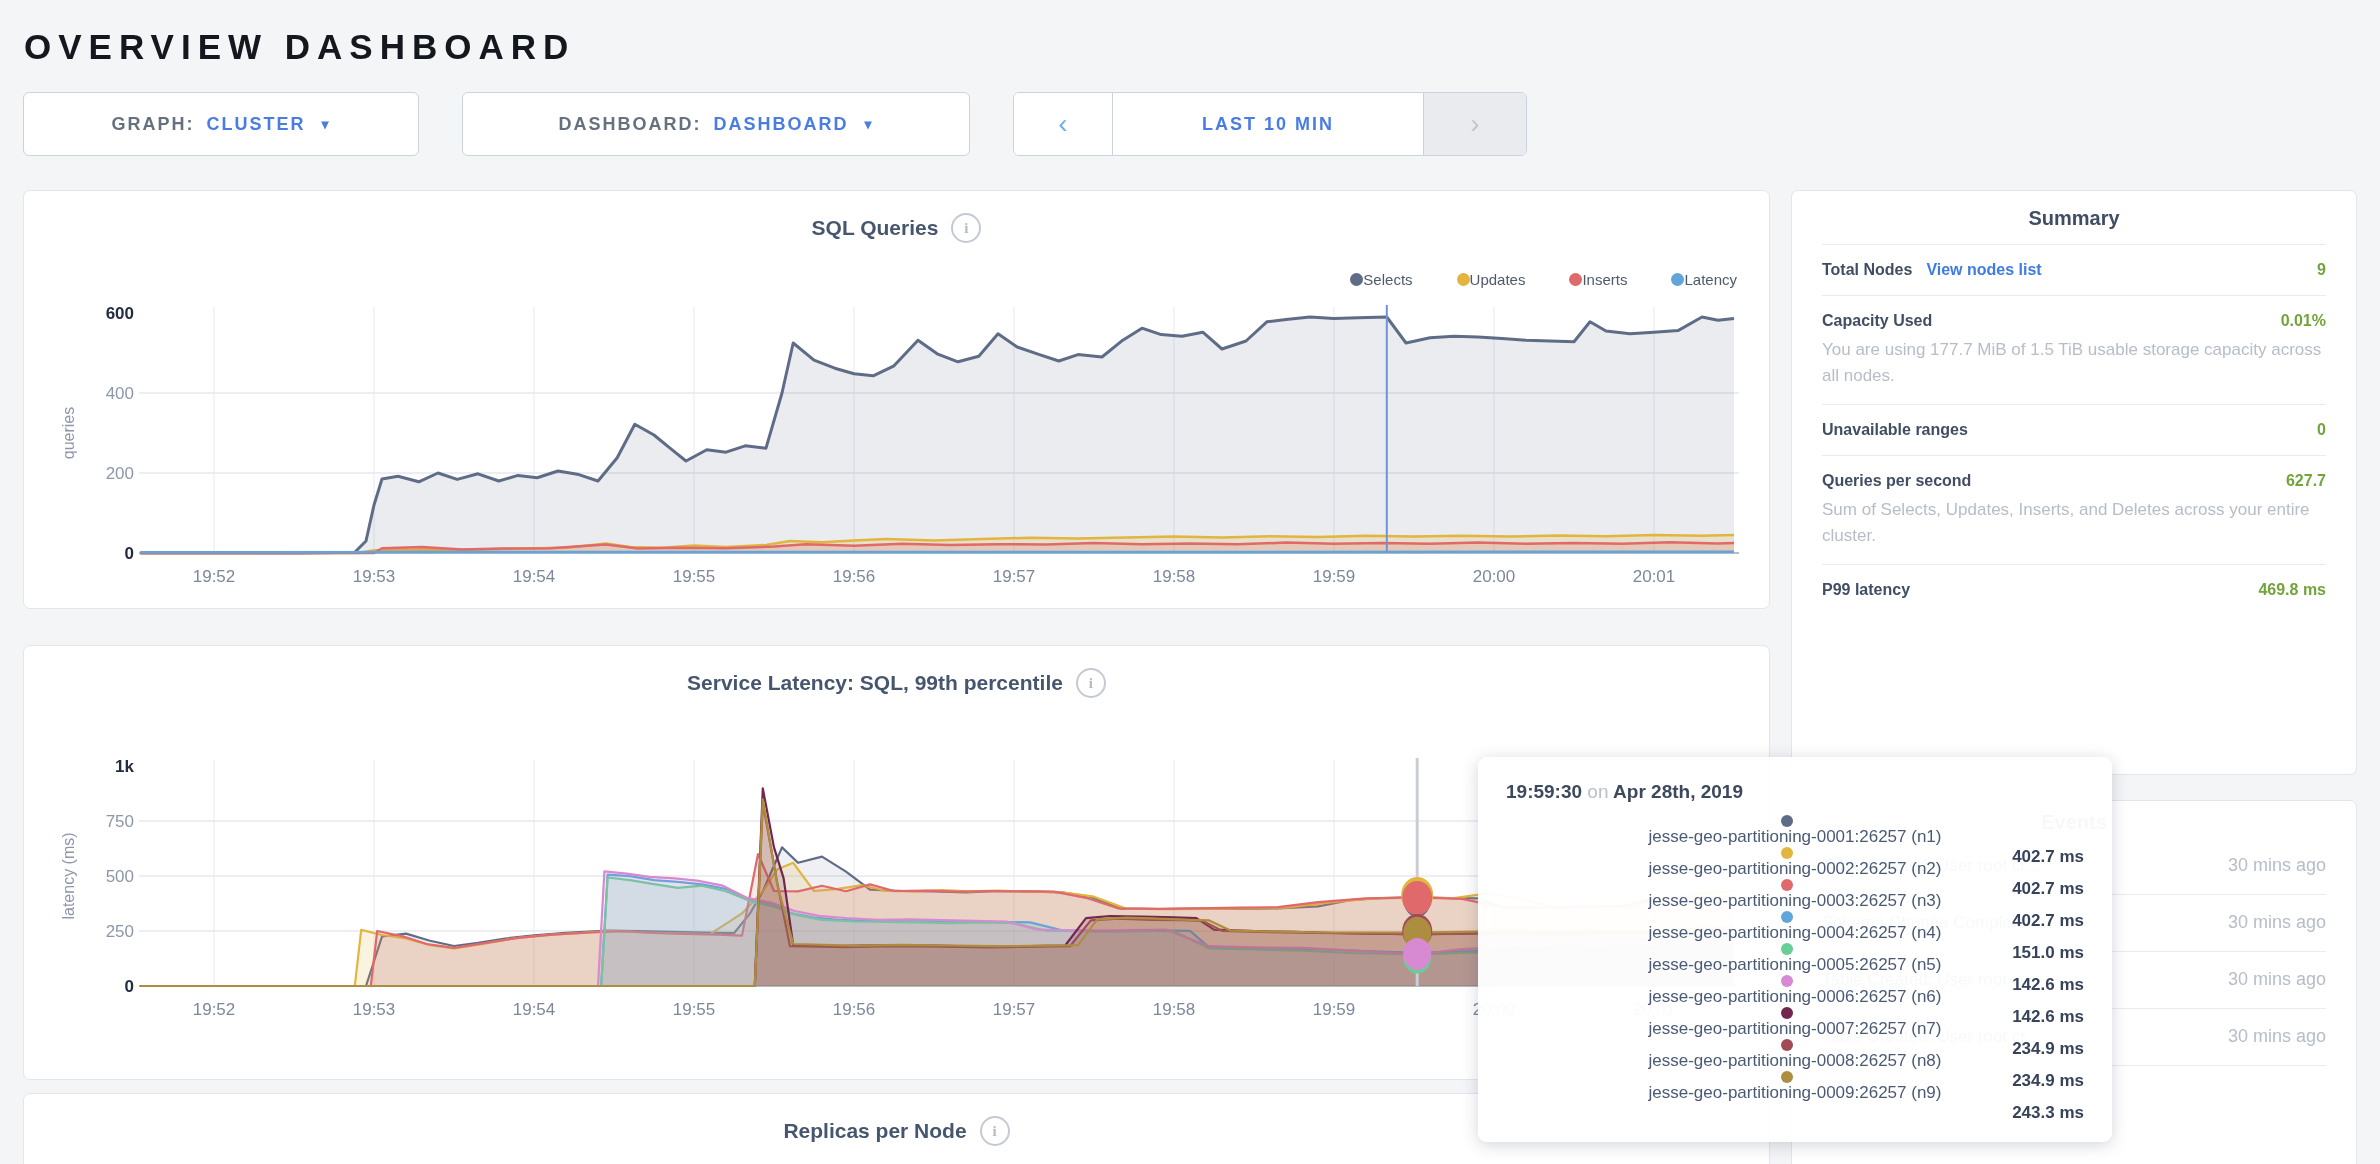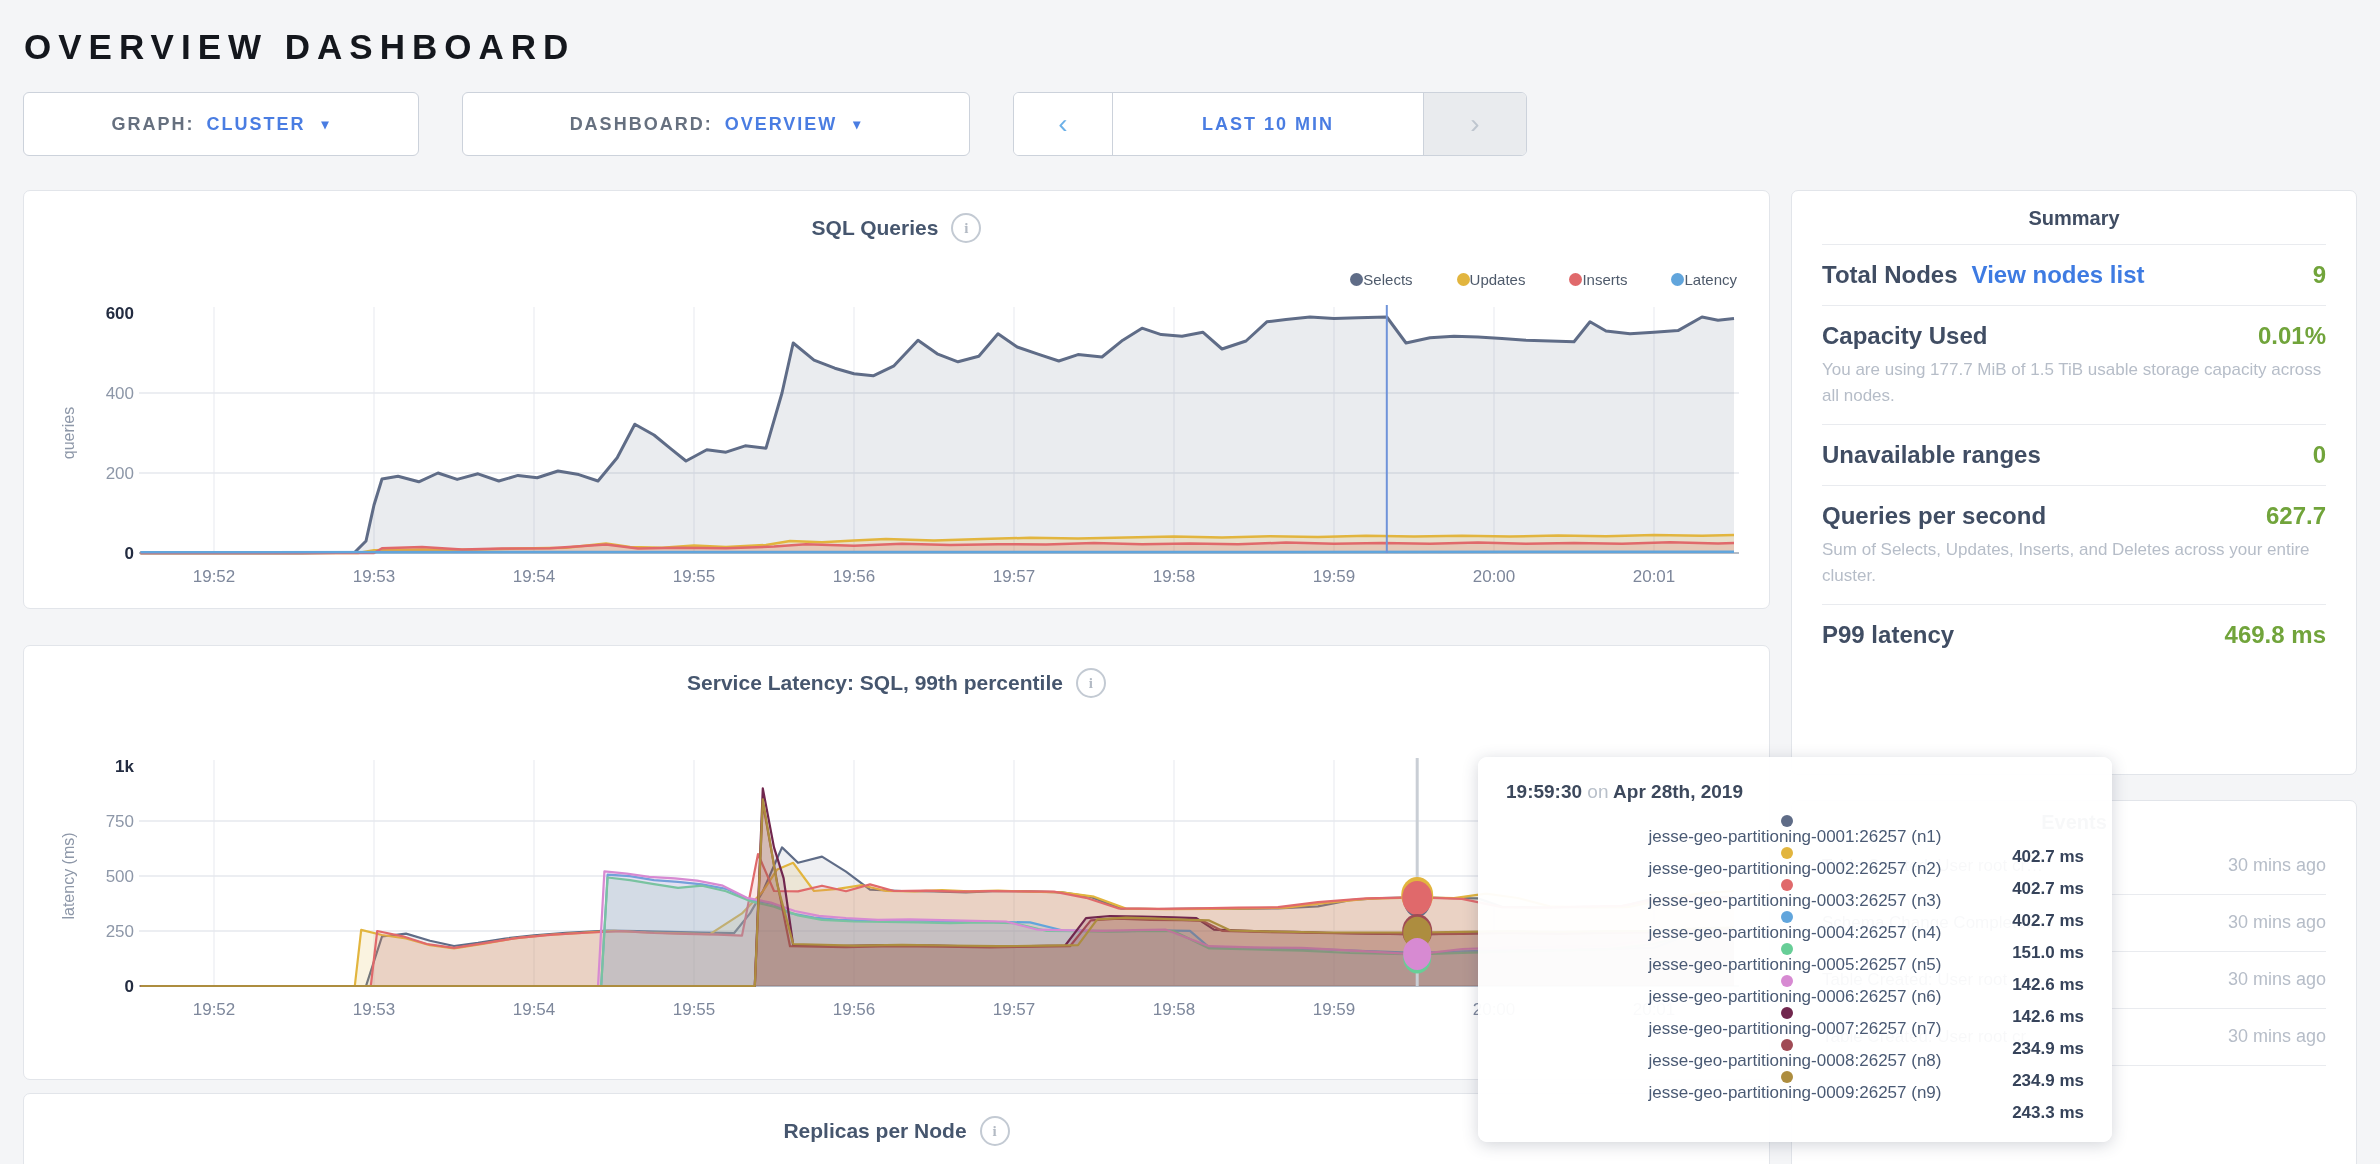--- a/index.html
+++ b/index.html
@@ -33,21 +33,21 @@
        font-family:"Liberation Serif",serif;cursor:pointer;}
   .legend{position:absolute;top:80px;right:32px;display:flex;gap:44px;align-items:center;}
   .legend-item{display:flex;align-items:center;font-size:15px;color:#4e5a6b;}
   .legend-dot{width:13px;height:13px;border-radius:50%;}
   svg.chart{position:absolute;left:0;top:0;}
   
   .side-panel{padding:8px 30px;box-sizing:border-box;}
   .side-title{text-align:center;font-size:20px;font-weight:700;color:#404d63;padding:8px 0 14px;}
   .srow{padding:16px 0;border-top:1px solid #e9ebef;}
   .srow:first-of-type{border-top:none;}
-  .srow-main{display:flex;align-items:baseline;font-size:24px;font-weight:700;color:#404d63;}
+  .srow-main{display:flex;align-items:baseline;font-size:16px;font-weight:700;color:#404d63;}
   .srow-link{margin-left:14px;color:#3e7be2;font-weight:700;cursor:pointer;}
   .srow-value{margin-left:auto;color:#71a43b;}
   .srow-desc{margin-top:7px;font-size:17px;font-weight:400;color:#b6bdc8;line-height:1.5;}
   
   .erow{display:flex;align-items:center;padding:14px 0;border-bottom:1px solid #e9ebef;}
   .erow-text{width:320px;font-size:17px;color:#4a5a74;white-space:nowrap;overflow:hidden;
        text-overflow:ellipsis;}
   .erow-time{margin-left:auto;width:110px;text-align:right;font-size:18px;color:#b6bdc8;
        line-height:1.55;}
   
@@ -66,21 +66,21 @@
 
 <h1 class="page-title">OVERVIEW DASHBOARD</h1>
 
 <div class="dropdown" style="left:23px;width:394px;">
   <span class="dd-label">GRAPH:</span>
   <span class="dd-value">CLUSTER</span>
   <span class="dd-caret">▾</span>
 </div>
 <div class="dropdown" style="left:462px;width:506px;gap:12px;">
   <span class="dd-label">DASHBOARD:</span>
-  <span class="dd-value">OVERVIEW</span>
+  <span class="dd-value">DASHBOARD</span>
   <span class="dd-caret">▾</span>
 </div>
 <div class="time-picker">
   <div class="tp-btn">
     <span>‹</span>
   </div>
   <div class="tp-range">
     <span>LAST 10 MIN</span>
   </div>
   <div class="tp-btn tp-next">

